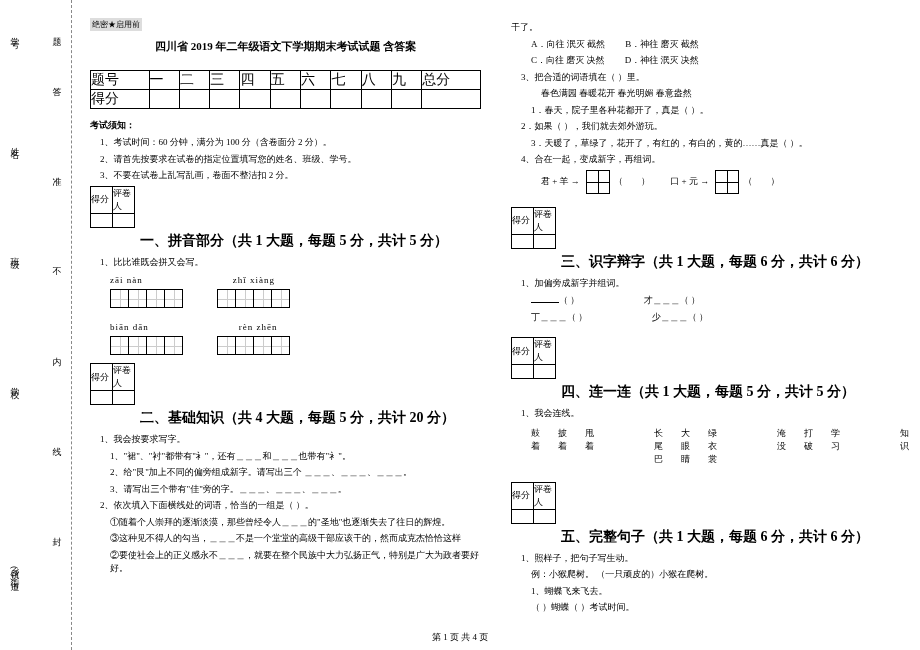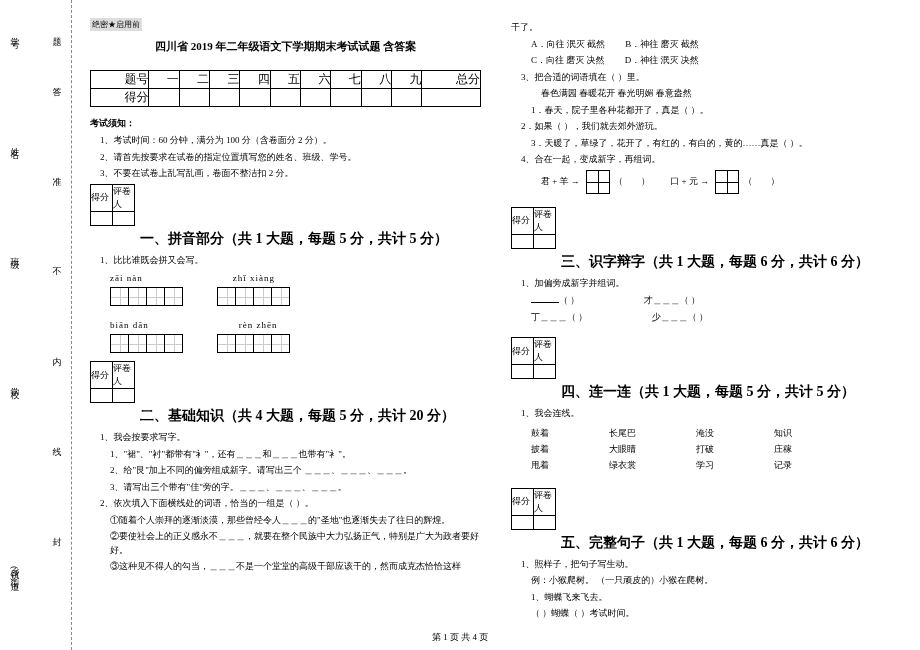--- a/index.html
+++ b/index.html
@@ -42,22 +42,22 @@
   .secret { background: #ddd; padding: 1px 2px; font-size: 8px; display:inline-block;}
   .title { text-align: center; font-weight: bold; font-size: 11px; margin: 8px 0 16px; }
   table.score {
     border-collapse: collapse;
     width: 100%;
     margin-bottom: 10px;
   }
   table.score td {
     border: 1px solid #000;
     height: 18px;
-    text-align: right;
-    font-size: 12px;
+    text-align: left;
+    font-size: 14px;
   }
   .hd { font-weight: bold; margin: 6px 0 4px; }
   .li { margin: 3px 0 3px 10px; line-height: 1.5; }
   .sbox {
     display: inline-block;
     border-collapse: collapse;
     margin-right: 4px;
     vertical-align: middle;
   }
   .sbox td { border:1px solid #000; width:22px; height:14px;}
@@ -71,21 +71,21 @@
   }
   .grid table{border-collapse:collapse;}
   .grid td{border:1px solid #000;width:18px;height:18px;position:relative;}
   .grid td::before,.grid td::after{content:"";position:absolute;background:#ccc;}
   .grid td::before{left:50%;top:0;bottom:0;width:1px;}
   .grid td::after{top:50%;left:0;right:0;height:1px;}
   .blank { display:inline-block; border-bottom:1px solid #000; min-width:40px; height:10px; vertical-align:baseline;}
   .blank.sm{min-width:28px;}
   .opt { display:inline-block; margin-right:18px;}
   .pair { display:flex; gap:60px; margin:6px 0 6px 20px;}
-  .pair .c{display:flex;flex-direction:column;gap:3px;}
+  .pair .c{display:flex;flex-direction:row;gap:18px;}
   .footer{position:absolute;bottom:6px;left:0;right:0;text-align:center;font-size:9px;}
   .zbox{display:inline-block;border:1px solid #000;width:24px;height:24px;position:relative;vertical-align:middle;margin:0 4px;}
   .zbox::before{content:"";position:absolute;left:50%;top:0;bottom:0;width:1px;background:#000;}
   .zbox::after{content:"";position:absolute;top:50%;left:0;right:0;height:1px;background:#000;}
 </style>
 </head>
 <body>
 
 <div class="margin-col">
   <span class="margin-label" style="top:30px">学号</span>
@@ -211,22 +211,22 @@
             <td></td>
           </tr>
         </tbody></table>
     <div class="sec-hd">二、基础知识（共 4 大题，每题 5 分，共计 20 分）</div>
     <div class="li">1、我会按要求写字。</div>
     <div class="li" style="margin-left:20px">1、"裙"、"衬"都带有"衤"，还有＿＿＿和＿＿＿也带有"衤"。</div>
     <div class="li" style="margin-left:20px">2、给"艮"加上不同的偏旁组成新字。请写出三个 ＿＿＿、＿＿＿、＿＿＿。</div>
     <div class="li" style="margin-left:20px">3、请写出三个带有"佳"旁的字。＿＿＿、＿＿＿、＿＿＿。</div>
     <div class="li">2、依次填入下面横线处的词语，恰当的一组是（       ）。</div>
     <div class="li" style="margin-left:20px">①随着个人崇拜的逐渐淡漠，那些曾经令人＿＿＿的"圣地"也逐渐失去了往日的辉煌。</div>
+    <div class="li" style="margin-left:20px">③这种见不得人的勾当，＿＿＿不是一个堂堂的高级干部应该干的，然而成克杰恰恰这样</div>
     <div class="li" style="margin-left:20px">②要使社会上的正义感永不＿＿＿，就要在整个民族中大力弘扬正气，特别是广大为政者要好好。</div>
-    <div class="li" style="margin-left:20px">③这种见不得人的勾当，＿＿＿不是一个堂堂的高级干部应该干的，然而成克杰恰恰这样</div>
   </div>
 
   <div class="col">
     <div class="li" style="margin-left:0">干了。</div>
     <div class="li" style="margin-left:20px">
       <span class="opt">A．向往    泯灭    截然</span>
       <span class="opt">B．神往    磨灭    截然</span>
     </div>
     <div class="li" style="margin-left:20px">
       <span class="opt">C．向往    磨灭    决然</span>

